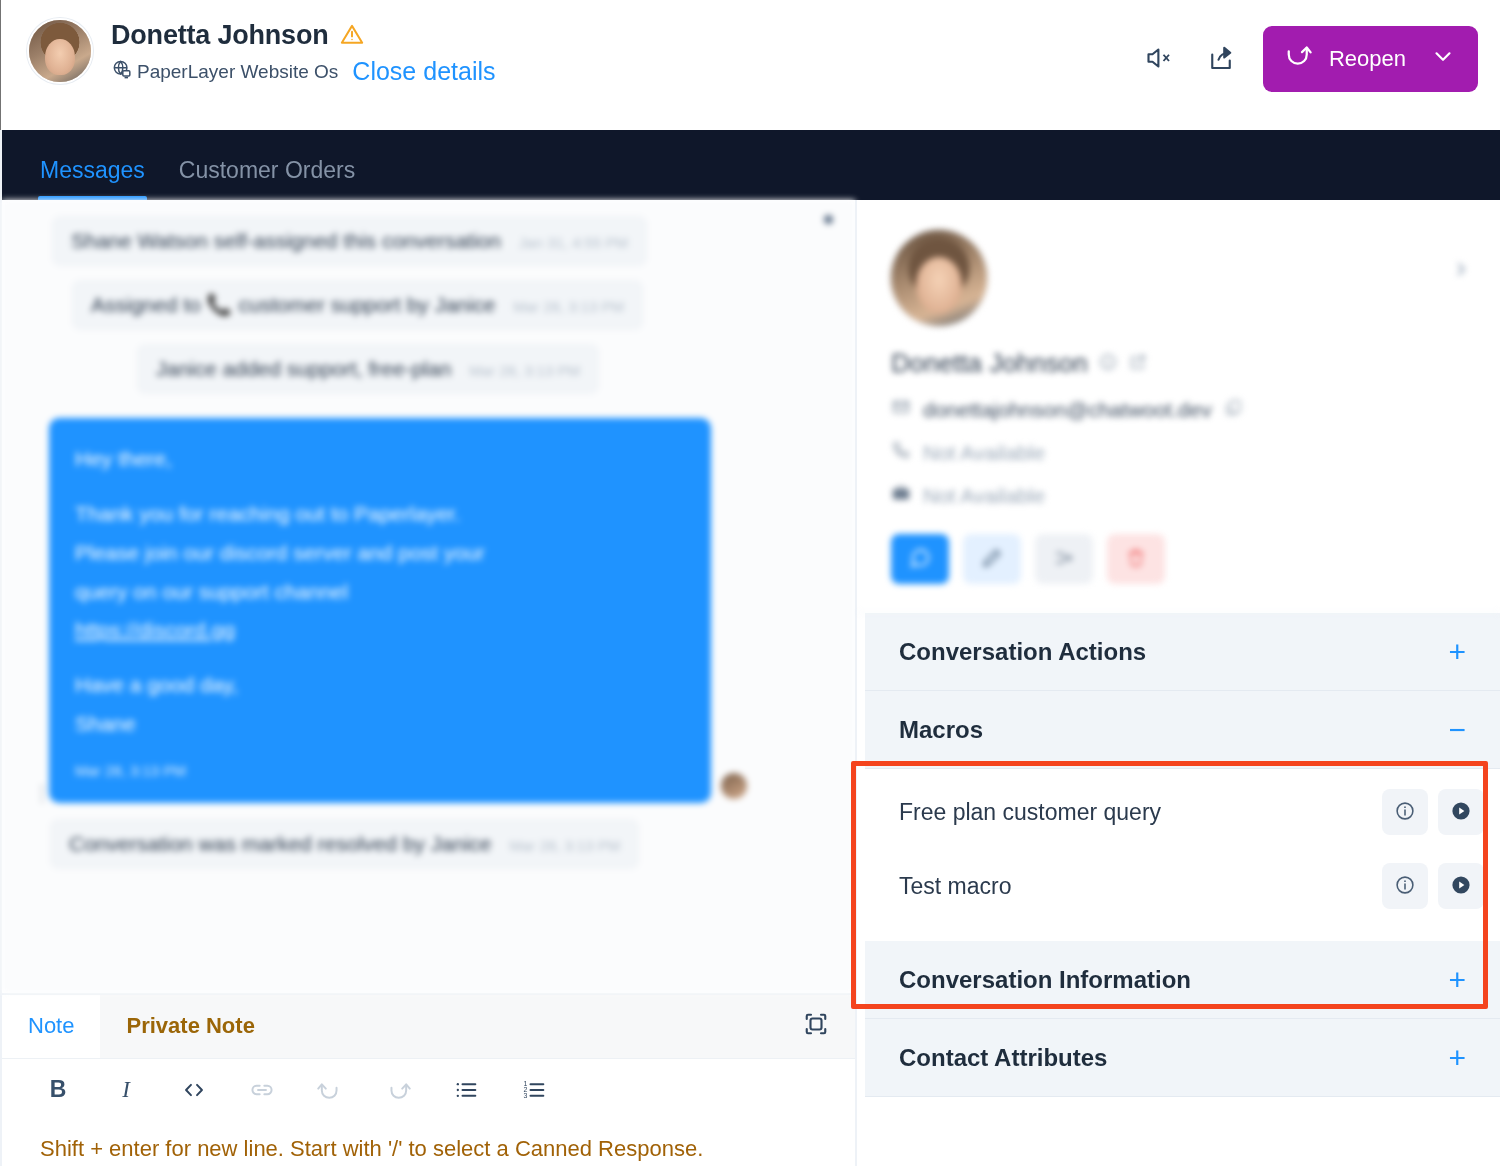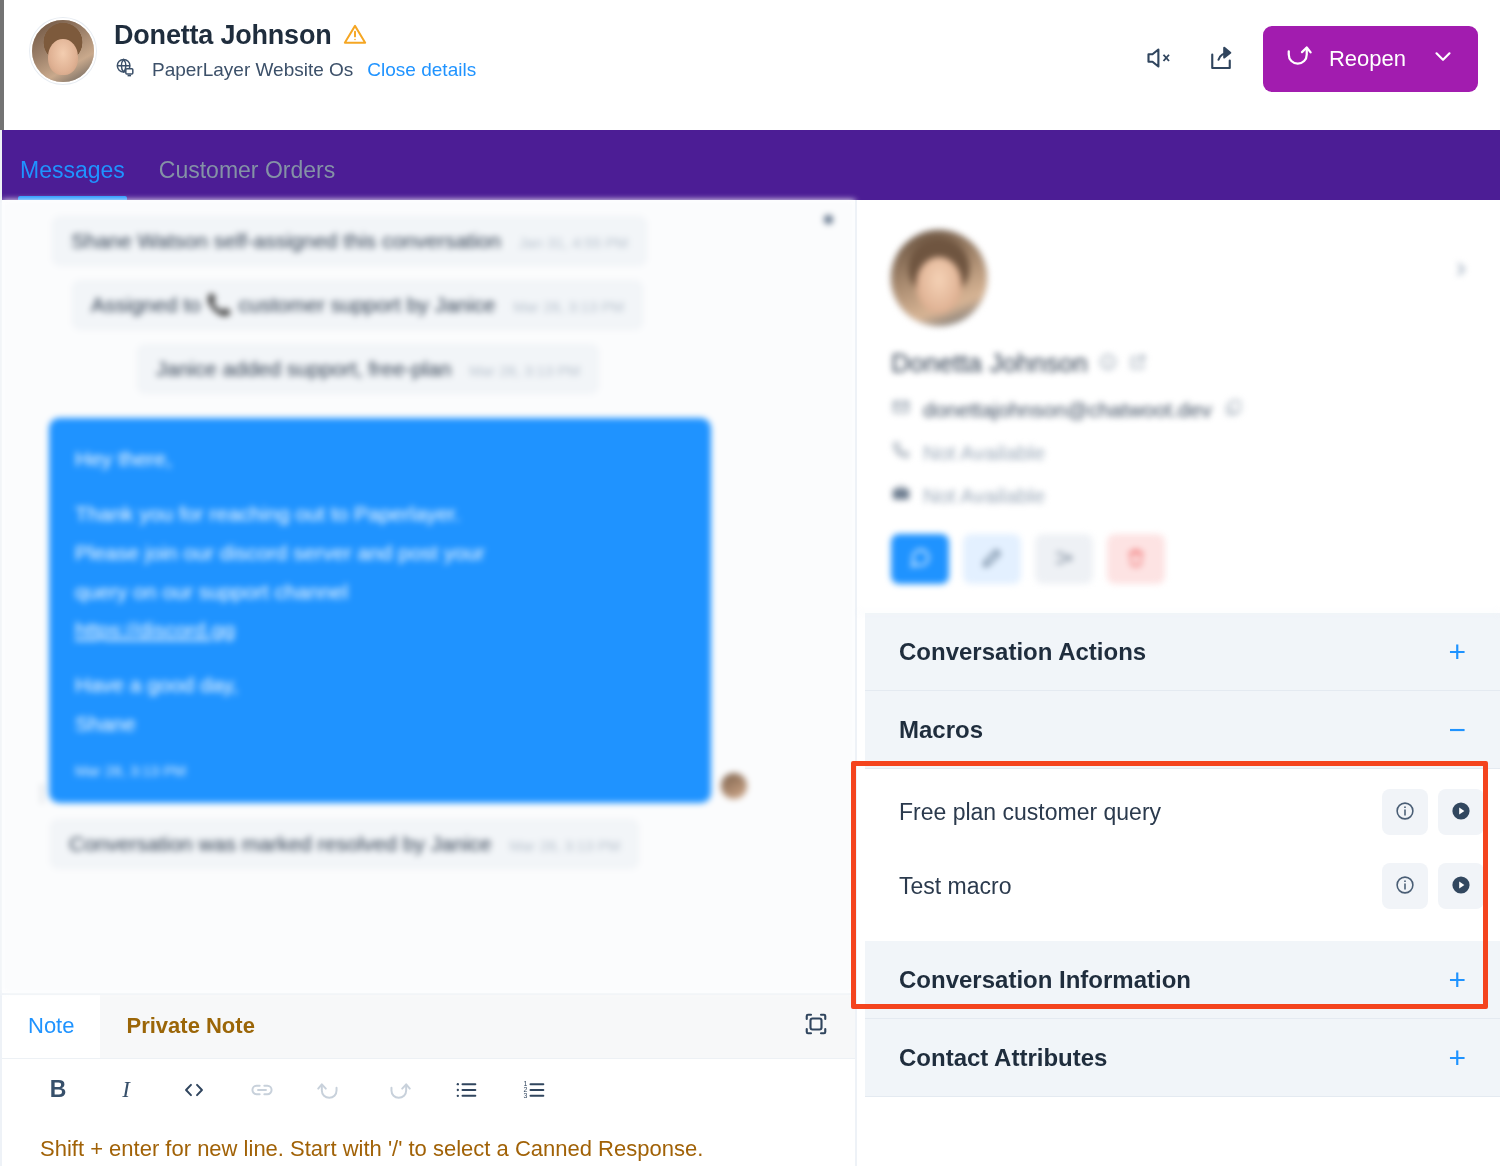--- a/index.html
+++ b/index.html
@@ -16,21 +16,21 @@
     background: #ffffff;
   }
 
   
   .header {
     flex: 0 0 auto;
     height: 130px;
     display: flex; align-items: flex-start;
     padding: 18px 22px 0 26px;
     background: #fff;
-    border-left: 4px solid #737373;
+    border-left: 1px solid #737373;
   }
   .hdr-left { display: flex; align-items: flex-start; gap: 18px; flex: 1 1 auto; }
   .avatar {
     width: 66px; height: 66px; border-radius: 50%;
     overflow: hidden; flex: 0 0 auto;
     border: 2px solid #ffffff;
     box-shadow: 0 0 0 1px #e7ecf2;
     background: #cbb8a6;
     position: relative;
   }
@@ -46,44 +46,44 @@
     width:48%; height:58%; border-radius:50% 50% 45% 45%;
     background: radial-gradient(ellipse at 50% 40%, #f3cdb0 0%, #e0b294 60%, #c89a7c 100%);
   }
   .hdr-names { padding-top: 2px; }
   .name-row { display: flex; align-items: center; gap: 10px; }
   .contact-name {
     font-size: 27px; font-weight: 700; color: #1f2d3d; letter-spacing: -0.2px;
   }
   .warn-icon { display: block; }
   .sub-row { display: flex; align-items: center; gap: 14px; margin-top: 6px; }
-  .inbox-chip { display: flex; align-items: center; gap: 17px; }
+  .inbox-chip { display: flex; align-items: center; gap: 5px; }
   .inbox-name { font-size: 19px; color: #3c5069; font-weight: 400; }
   .close-details {
-    font-size: 19px; color: #1f93ff; font-weight: 500; cursor: pointer;
+    font-size: 25px; color: #1f93ff; font-weight: 500; cursor: pointer;
   }
   .hdr-right { display: flex; align-items: center; gap: 22px; padding-top: 8px; }
   .icon-btn {
     width: 40px; height: 40px; display: flex; align-items: center; justify-content: center;
     background: transparent; border: none; cursor: pointer; border-radius: 6px;
   }
   .reopen-btn {
     display: flex; align-items: center; gap: 14px;
     background: #FFC531; color: #ffffff;
     border: none; border-radius: 9px;
     height: 66px; padding: 0 22px 0 20px;
     font-size: 22px; font-weight: 500; cursor: pointer;
   }
   .reopen-btn .lbl { padding: 0 10px 0 2px; }
 
   
   .tabs {
     flex: 0 0 auto; height: 70px;
     display: flex; align-items: flex-end; gap: 30px;
-    padding: 0 0 0 16px; background: #4c1d95;
+    padding: 0 0 0 36px; background: #0f172a;
     border-left: 2px solid #eef2f7;
   }
   .tab {
     position: relative; padding: 0 2px 16px 2px;
     font-size: 23px; color: #8492a6; cursor: pointer; background:none; border:none;
     font-family: inherit;
   }
   .tab.active { color: #1f93ff; }
   .tab.active::after {
     content:""; position:absolute; left:0; right:0; bottom:0; height:4px;

